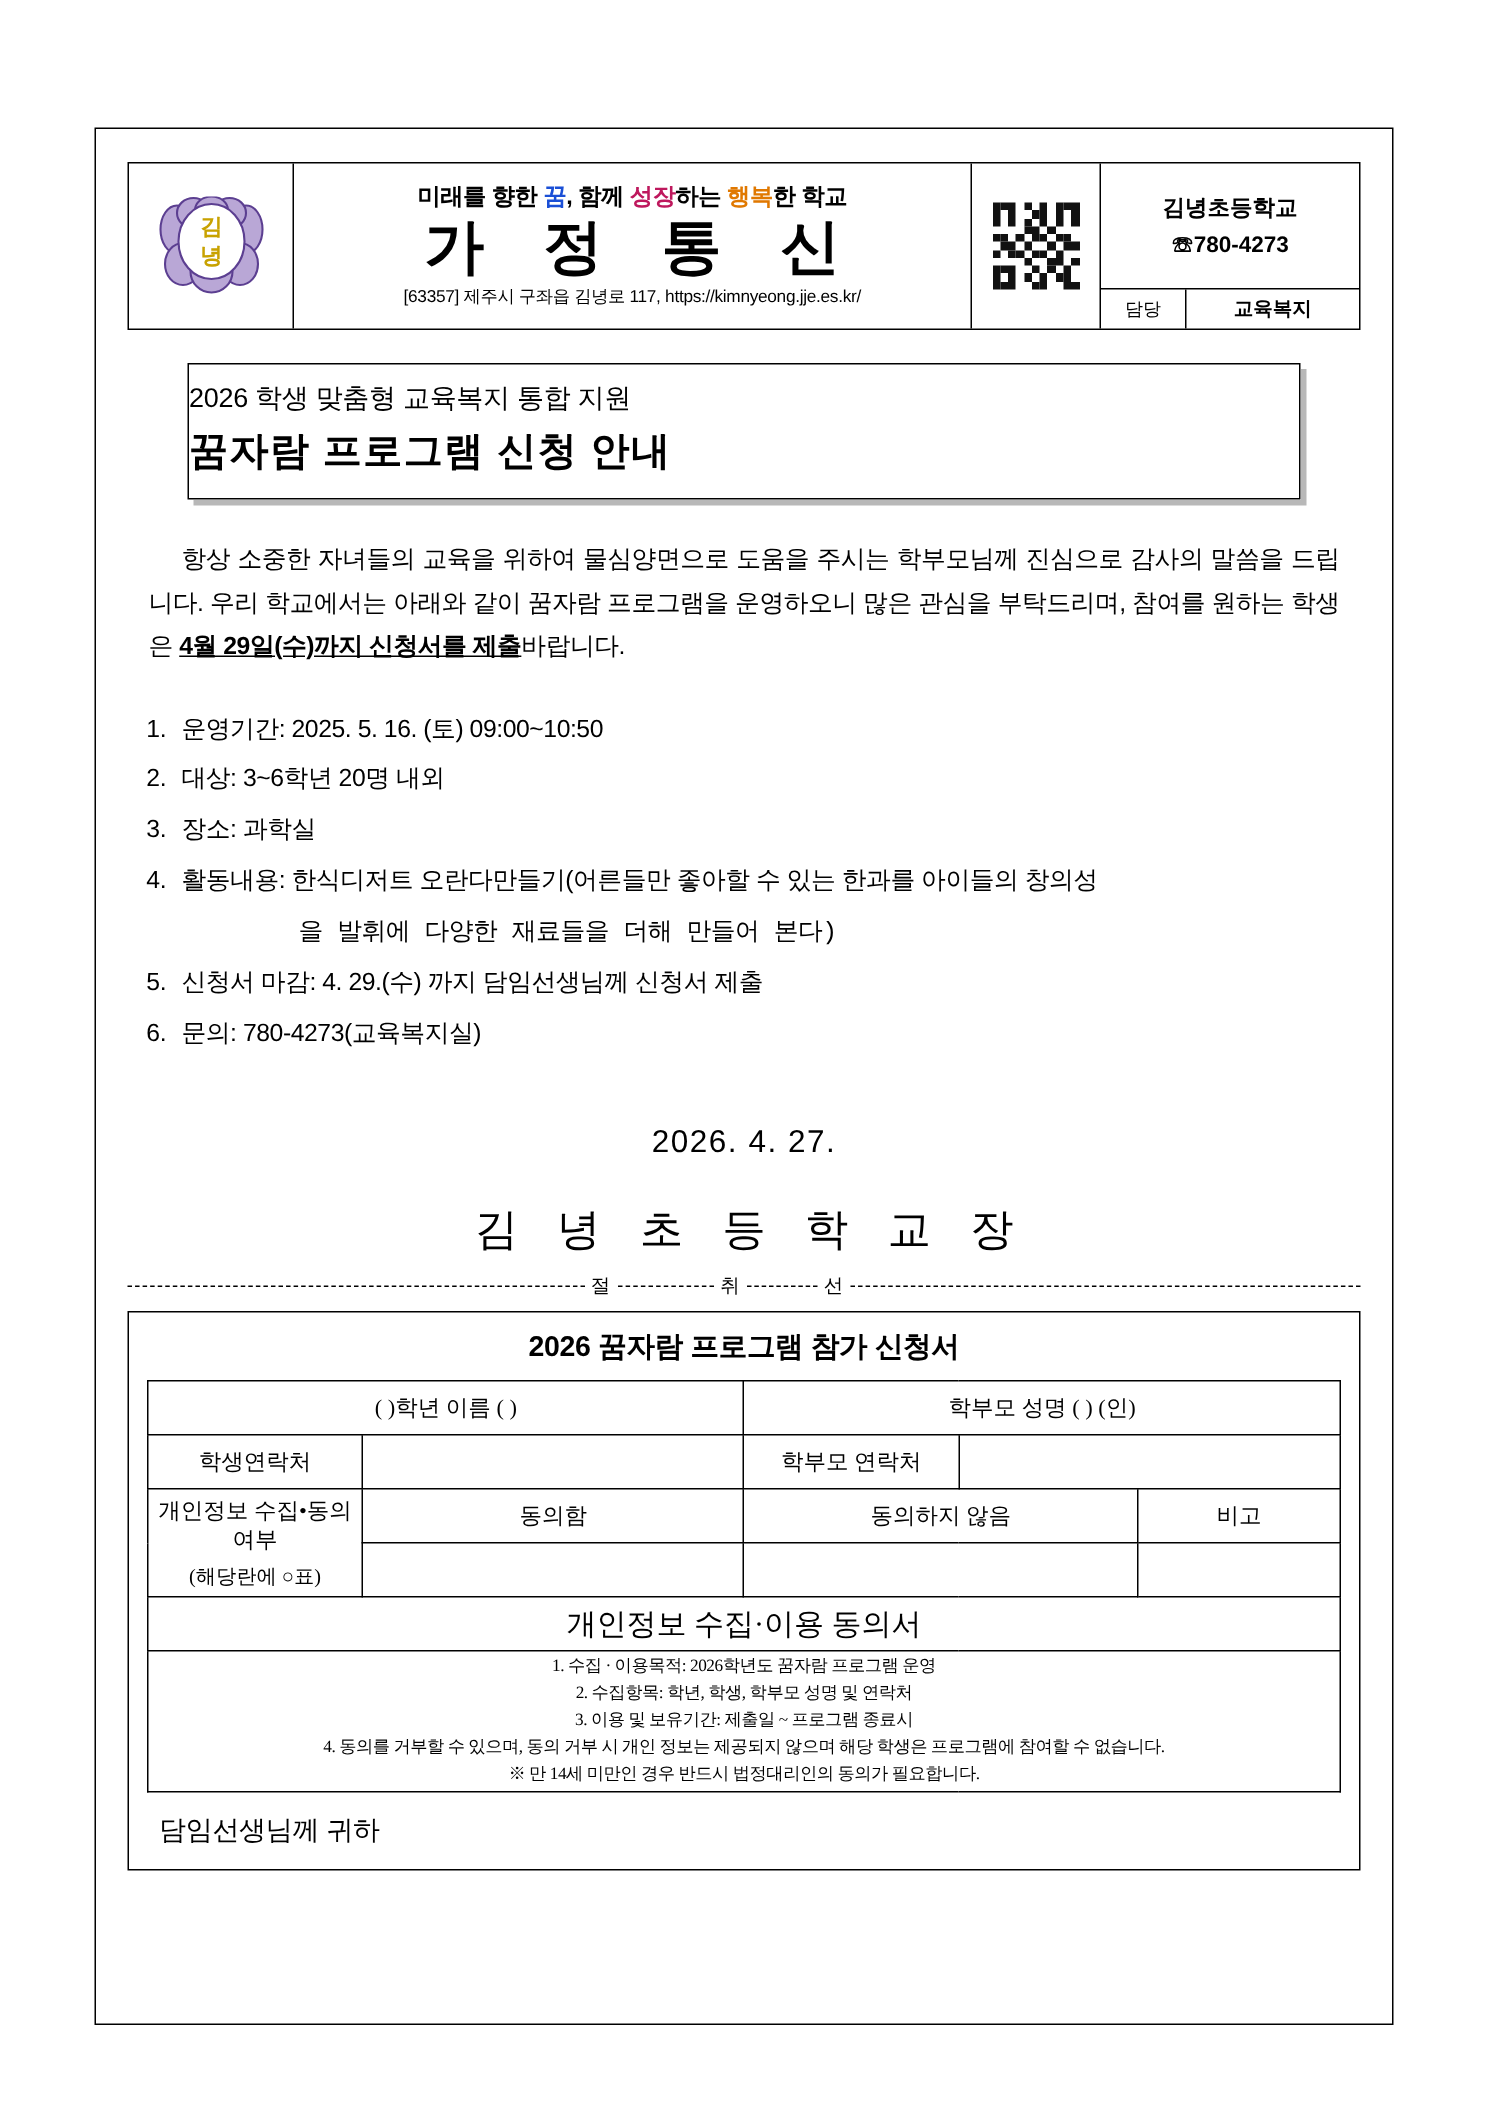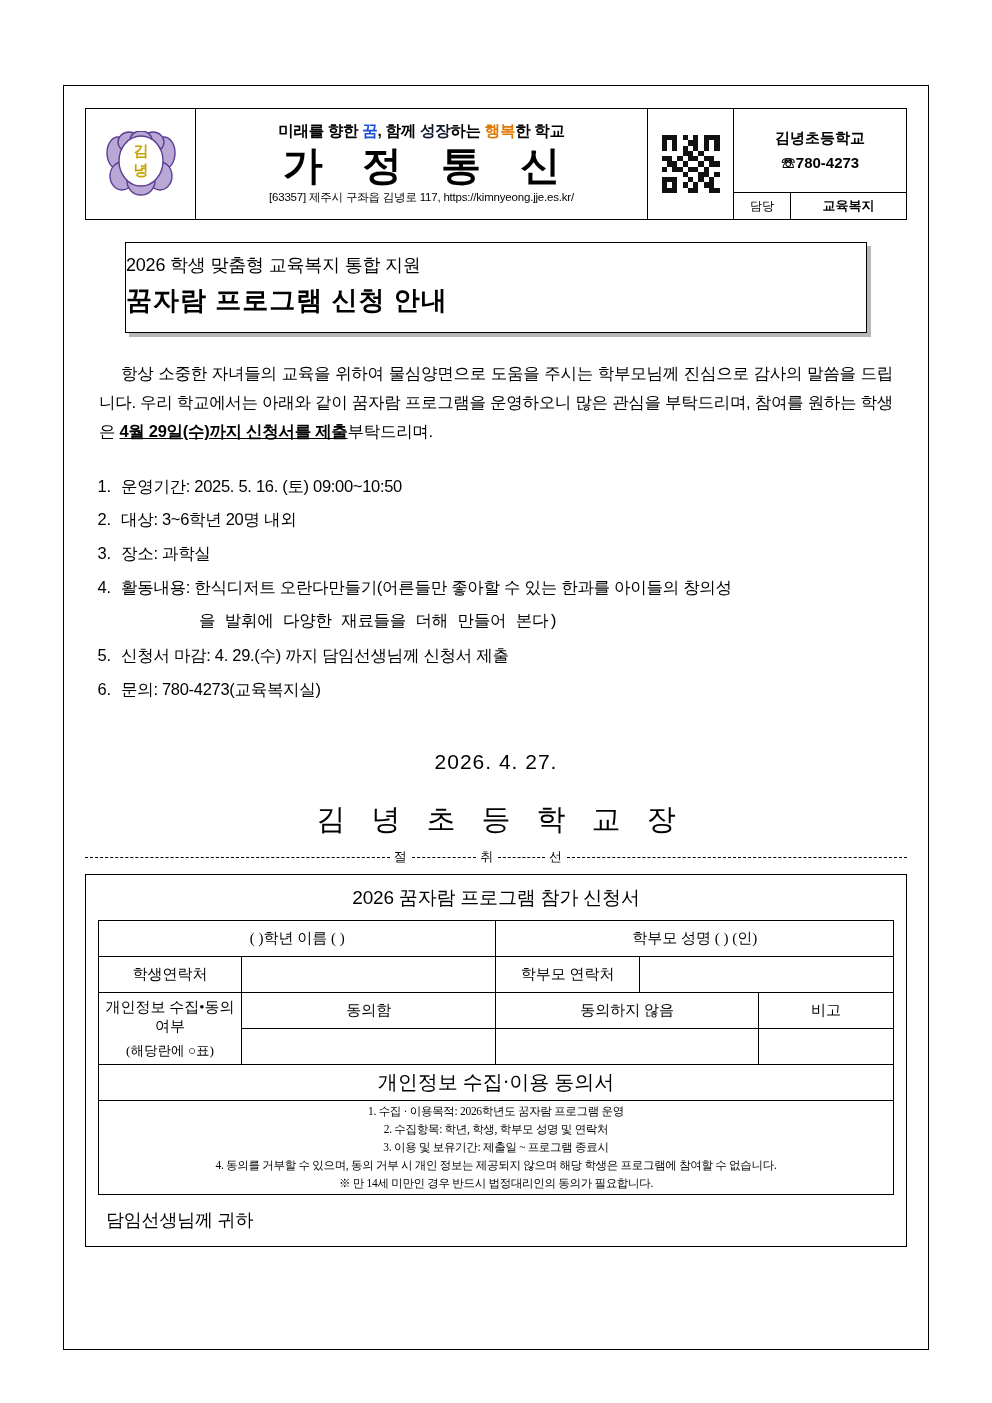--- a/index.html
+++ b/index.html
@@ -61,21 +61,21 @@
     padding: 2px 4px 4px 4px;
   }
   .slogan {
     font-family: "Liberation Sans", sans-serif;
     font-size: 15.5px;
     font-weight: bold;
     letter-spacing: -0.3px;
     margin-bottom: 1px;
   }
   .slogan .k-dream { color: #1a4fd6; }
-  .slogan .k-grow { color: #0f172a; }
+  .slogan .k-grow { color: #be185d; }
   .slogan .k-happy { color: #e07800; }
   .bigtitle {
     font-family: "Liberation Sans", sans-serif;
     font-size: 40px;
     font-weight: bold;
     letter-spacing: 14px;
     line-height: 1.12;
     margin: 0 0 0 14px;
   }
   .addr {
@@ -233,20 +233,21 @@
     margin-top: 8px;
     border: 1px solid #000;
     padding: 10px 12px 14px 12px;
   }
   .form-title {
     text-align: center;
     font-family: "Liberation Sans", sans-serif;
     font-size: 19px;
     margin-bottom: 9px;
     letter-spacing: -0.2px;
+    font-weight: bold;
   }
   table.form {
     width: 100%;
     border-collapse: collapse;
     font-family: "Liberation Sans", sans-serif;
     font-size: 15px;
   }
   table.form td {
     border: 1px solid #000;
     height: 31px;
@@ -451,21 +452,21 @@
       </div>
     </div>
   </div>
 
   <div class="title-box">
     <div class="title-sub">2026 학생 맞춤형 교육복지 통합 지원</div>
     <div class="title-main">꿈자람 프로그램 신청 안내</div>
   </div>
 
   <div class="para">
-    <span>항상 소중한 자녀들의 교육을 위하여 물심양면으로 도움을 주시는 학부모님께 진심으로 감사의 말씀을 드립니다. 우리 학교에서는 아래와 같이 꿈자람 프로그램을 운영하오니 많은 관심을 부탁드리며, 참여를 원하는 학생은 </span><span class="u-bold">4월 29일(수)까지 신청서를 제출</span><span>부탁드리며.</span>
+    <span>항상 소중한 자녀들의 교육을 위하여 물심양면으로 도움을 주시는 학부모님께 진심으로 감사의 말씀을 드립니다. 우리 학교에서는 아래와 같이 꿈자람 프로그램을 운영하오니 많은 관심을 부탁드리며, 참여를 원하는 학생은 </span><span class="u-bold">4월 29일(수)까지 신청서를 제출</span><span>바랍니다.</span>
   </div>
 
   <ol class="info">
     <li><span>운영기간: 2025. 5. 16. (토) 09:00~10:50</span></li>
     <li><span>대상: 3~6학년 20명 내외</span></li>
     <li><span>장소: 과학실</span></li>
     <li><span>활동내용: 한식디저트 오란다만들기(어른들만 좋아할 수 있는 한과를 아이들의 창의성</span><span class="cont-indent">을 발휘에 다양한 재료들을 더해 만들어 본다)</span></li>
     <li><span>신청서 마감: 4. 29.(수) 까지 담임선생님께 신청서 제출</span></li>
     <li><span>문의: 780-4273(교육복지실)</span></li>
   </ol>

